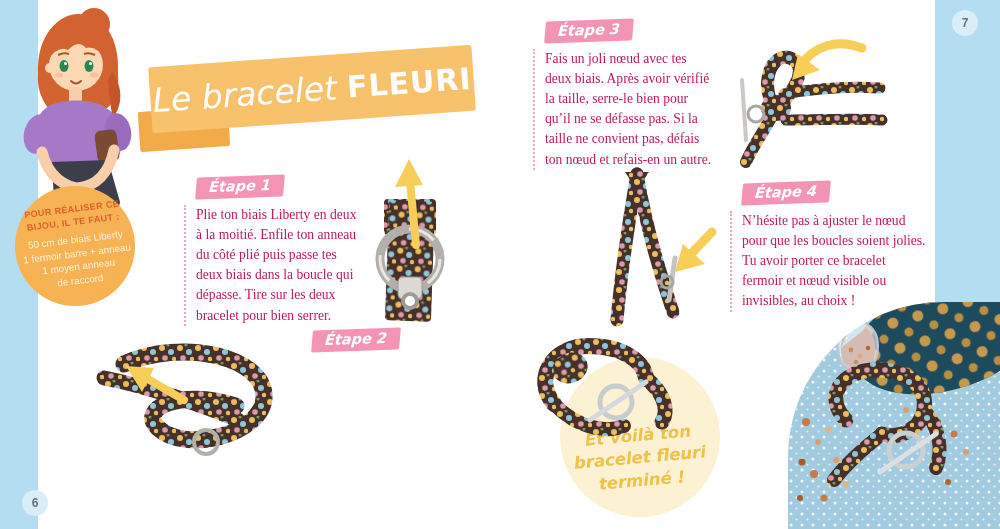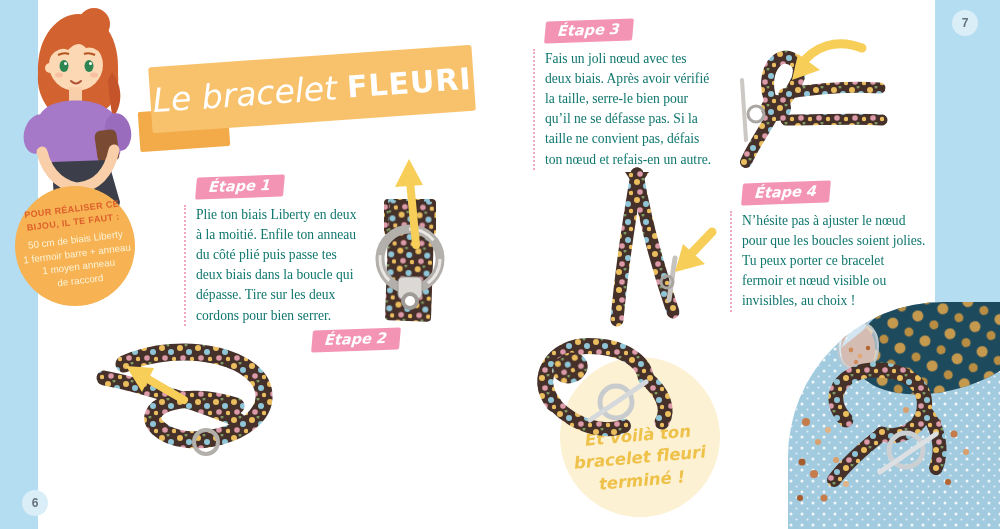--- a/index.html
+++ b/index.html
@@ -31,21 +31,21 @@
   .badge-heading{color:#dd5f2a;font-size:9px;font-weight:bold;letter-spacing:0.4px;line-height:1.45;}
   .badge-item{color:#fdf3d6;font-size:9.8px;line-height:1.38;}
   .badge-item:nth-of-type(3){margin-top:3px;}
   
   .step{position:absolute;z-index:3;}
   .step-label{display:inline-block;background:#f394b5;color:#ffffff;font-size:14.5px;
             font-style:italic;font-weight:bold;font-family:"DejaVu Sans",sans-serif;
             padding:2px 13px 4px;margin-left:12px;margin-bottom:7px;
             transform:rotate(-2deg) skewX(-7deg);border-radius:2px;}
   .step-text{margin:0;border-left:2px dotted #f2a6c2;padding-left:10px;
-            font-family:"Liberation Serif",serif;color:#0f766e;font-size:13.6px;line-height:1.48;}
+            font-family:"Liberation Serif",serif;color:#be185d;font-size:13.6px;line-height:1.48;}
   
   .note-circle{position:absolute;left:560px;top:357px;width:160px;height:160px;border-radius:50%;
             background:#fdf1d3;z-index:2;}
   .note-text{margin-top:68px;transform:rotate(-5deg);text-align:center;color:#eec24a;
             font-size:16.5px;font-weight:bold;font-style:italic;line-height:1.35;
             font-family:"DejaVu Sans",sans-serif;}
   
   .illo{position:absolute;z-index:3;}
   .illo-step1{left:360px;top:157px;}
   .illo-loop{left:86px;top:326px;}
@@ -129,21 +129,21 @@
   </div>
 
   <div class="title-banner-fold"></div>
   <div class="title-banner">
     <span class="title-script">Le bracelet</span>
     <span class="title-caps">FLEURI</span>
   </div>
 
   <div class="step" style="left:184px;top:176px;width:178px">
     <div class="step-label">Étape 1</div>
-    <p class="step-text">Plie ton biais Liberty en deux à la moitié. Enfile ton anneau du côté plié puis passe tes deux biais dans la boucle qui dépasse. Tire sur les deux cordons pour bien serrer.</p>
+    <p class="step-text">Plie ton biais Liberty en deux à la moitié. Enfile ton anneau du côté plié puis passe tes deux biais dans la boucle qui dépasse. Tire sur les deux bracelet pour bien serrer.</p>
   </div>
 
   <svg class="illo illo-step1" width="100" height="178" viewBox="0 0 100 178">
     <rect x="24" y="42" width="52" height="36" rx="4" fill="url(#floral)"></rect>
     <rect x="27" y="44" width="46" height="120" rx="4" fill="url(#floral)" transform="rotate(2 50 104)"></rect>
     <circle cx="50" cy="102" r="30" fill="none" stroke="#b3afab" stroke-width="9"></circle>
     <circle cx="50" cy="102" r="30" fill="none" stroke="#e9e6e3" stroke-width="3" stroke-dasharray="28 42"></circle>
     <rect x="38" y="120" width="24" height="22" rx="5" fill="#dbd8d5" stroke="#9e9a96"></rect>
     <circle cx="50" cy="144" r="7" fill="#ffffff" stroke="#9e9a96" stroke-width="4"></circle>
     <g>
@@ -192,21 +192,21 @@
     <line x1="78" y1="98" x2="72" y2="140" stroke="#c6c2be" stroke-width="5" stroke-linecap="round"></line>
     <circle cx="70" cy="122" r="6" fill="none" stroke="#a8a4a0" stroke-width="3"></circle>
     <g>
       <line x1="115" y1="72" x2="92" y2="96" stroke="#f6ce58" stroke-width="9" stroke-linecap="round"></line>
       <polygon points="78,112 86,84 108,104" fill="#f6ce58"></polygon>
     </g>
   </svg>
 
   <div class="step" style="left:730px;top:182px;width:196px">
     <div class="step-label">Étape 4</div>
-    <p class="step-text">N’hésite pas à ajuster le nœud pour que les boucles soient jolies. Tu peux porter ce bracelet fermoir et nœud visible ou invisibles, au choix !</p>
+    <p class="step-text">N’hésite pas à ajuster le nœud pour que les boucles soient jolies. Tu avoir porter ce bracelet fermoir et nœud visible ou invisibles, au choix !</p>
   </div>
 
   <div class="note-circle">
     <div class="note-text">
       <div>Et voilà ton</div>
       <div>bracelet fleuri</div>
       <div>terminé !</div>
     </div>
   </div>
 

